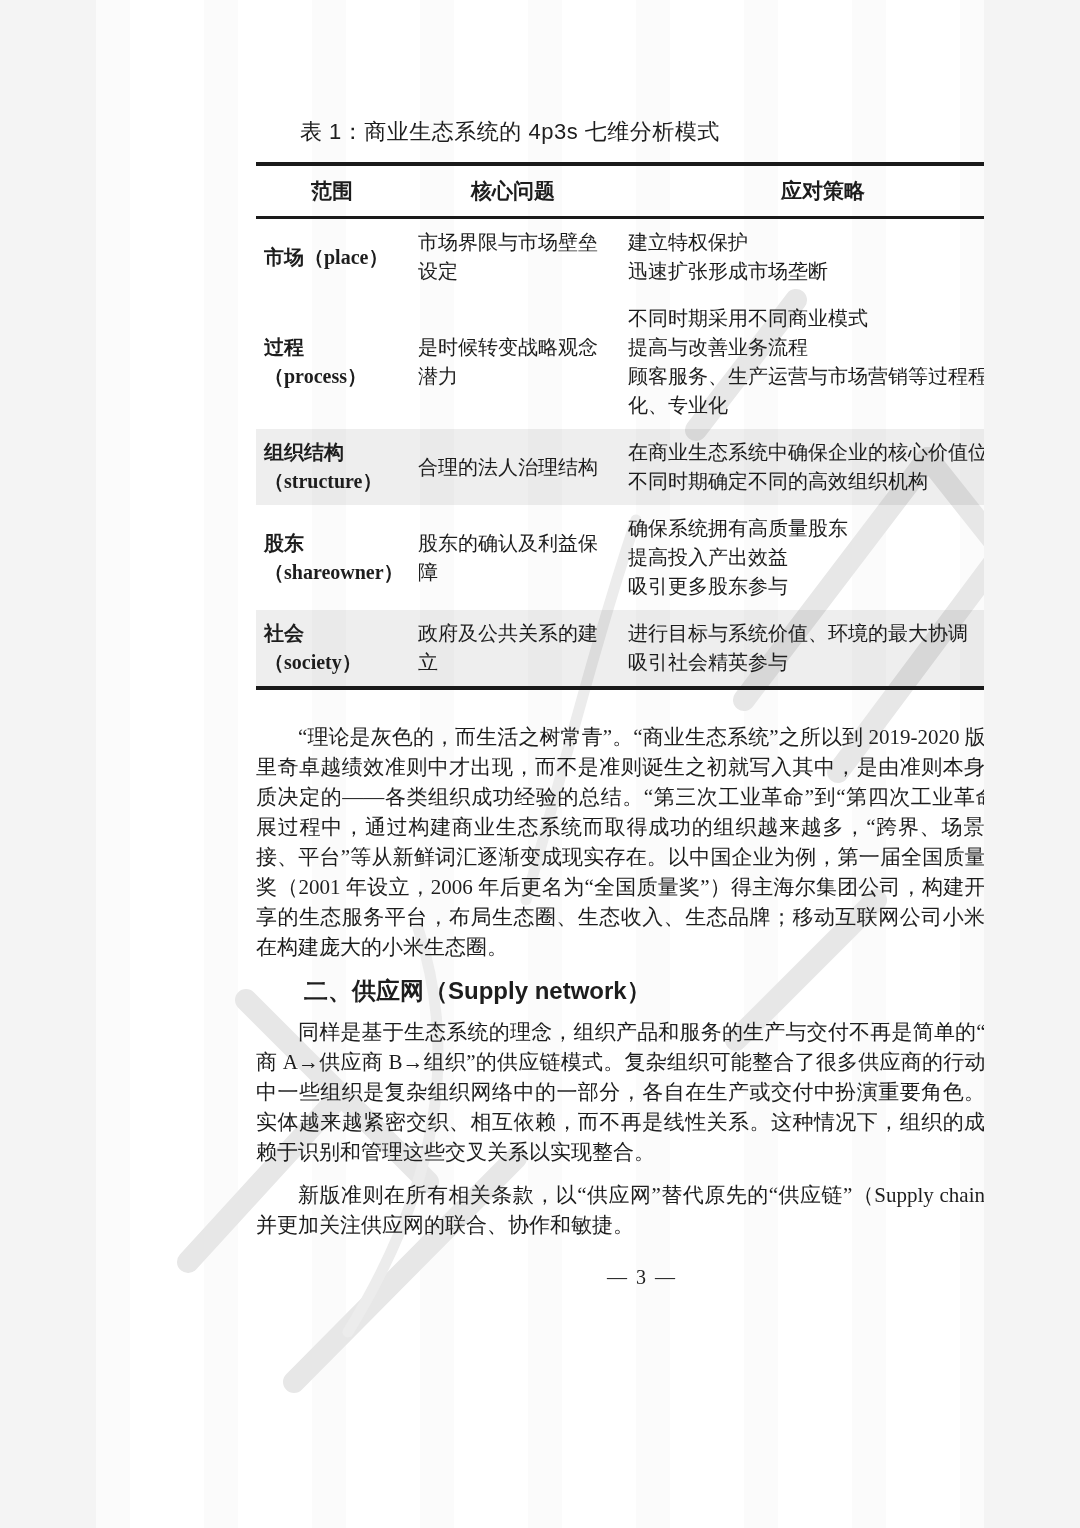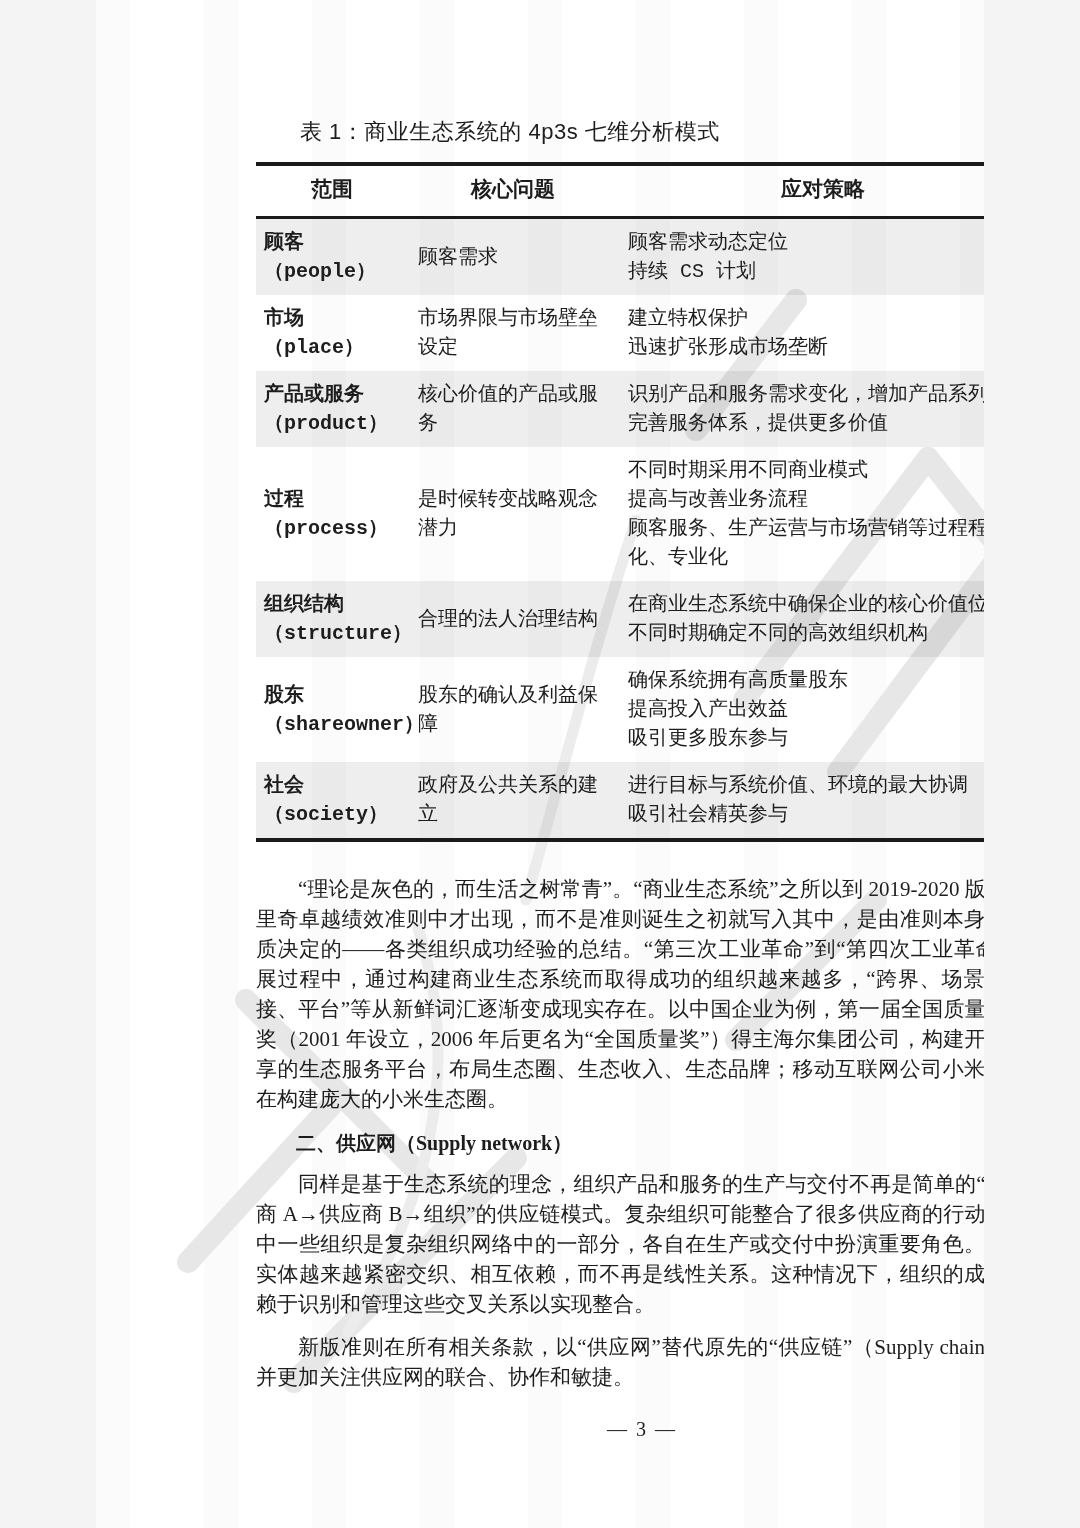--- a/index.html
+++ b/index.html
@@ -21,21 +21,21 @@
     position:absolute; left:160px; top:118px; width:772px; z-index:1;
   }
   .table-title {
     font-family:"Liberation Sans","DejaVu Sans",sans-serif;
     font-size:22px; line-height:28px;
     padding-left:44px; margin-bottom:16px;
     letter-spacing:0.5px;
   }
   table.analysis {
     width:100%; border-collapse:collapse; table-layout:fixed;
-    font-family:Liberation Mono, monospace;
+    font-family:Liberation Serif, serif;
     font-size:20px; line-height:1.45;
     border-top:4px solid #1a1a1a;
     border-bottom:4px solid #1a1a1a;
   }
   table.analysis col.c1 { width:152px; }
   table.analysis col.c2 { width:210px; }
   table.analysis col.c3 { width:410px; }
   table.analysis thead th {
     font-weight:bold; font-size:21px;
     text-align:center; padding:10px 6px;
@@ -46,22 +46,22 @@
     vertical-align:middle;
     padding:9px 10px;
     white-space:pre-line;
     text-align:left;
   }
   table.analysis tr.shaded td { background:rgba(0,0,0,0.065); }
   table.analysis td.scope { font-weight:bold; padding-left:8px; }
   .paragraphs { margin-top:32px; font-size:21px; line-height:30px; text-align:justify; }
   .para { margin:0 0 13px 0; text-indent:2em; }
   .section-heading {
-    font-family:Liberation Serif, serif;
-    font-weight:bold; font-size:20px; line-height:32px;
+    font-family:Liberation Sans, sans-serif;
+    font-weight:bold; font-size:24px; line-height:32px;
     margin:6px 0 10px 0; text-indent:2em;
   }
   .footer {
     margin-top:26px; text-align:center;
     font-size:20px; letter-spacing:2px;
   }
 </style>
 </head>
 <body>
 
@@ -100,39 +100,26 @@
           <col class="c3">
         </colgroup>
       <thead>
         <tr>
           <th>范围</th>
           <th>核心问题</th>
           <th>应对策略</th>
         </tr>
       </thead>
       <tbody>
-        <tr class="shaded">
-          <td class="scope">顾客（people）</td>
-          <td>顾客需求</td>
-          <td>顾客需求动态定位
-持续 CS 计划</td>
-        </tr>
         <tr>
           <td class="scope">市场（place）</td>
           <td>市场界限与市场壁垒
 设定</td>
           <td>建立特权保护
 迅速扩张形成市场垄断</td>
-        </tr>
-        <tr class="shaded">
-          <td class="scope">产品或服务
-（product）</td>
-          <td>核心价值的产品或服
-务</td>
-          <td>识别产品和服务需求变化，增加产品系列，完善服务体系，提供更多价值</td>
         </tr>
         <tr>
           <td class="scope">过程
 （process）</td>
           <td>是时候转变战略观念
 潜力</td>
           <td>不同时期采用不同商业模式
 提高与改善业务流程
 顾客服务、生产运营与市场营销等过程程序化、专业化</td>
         </tr>

